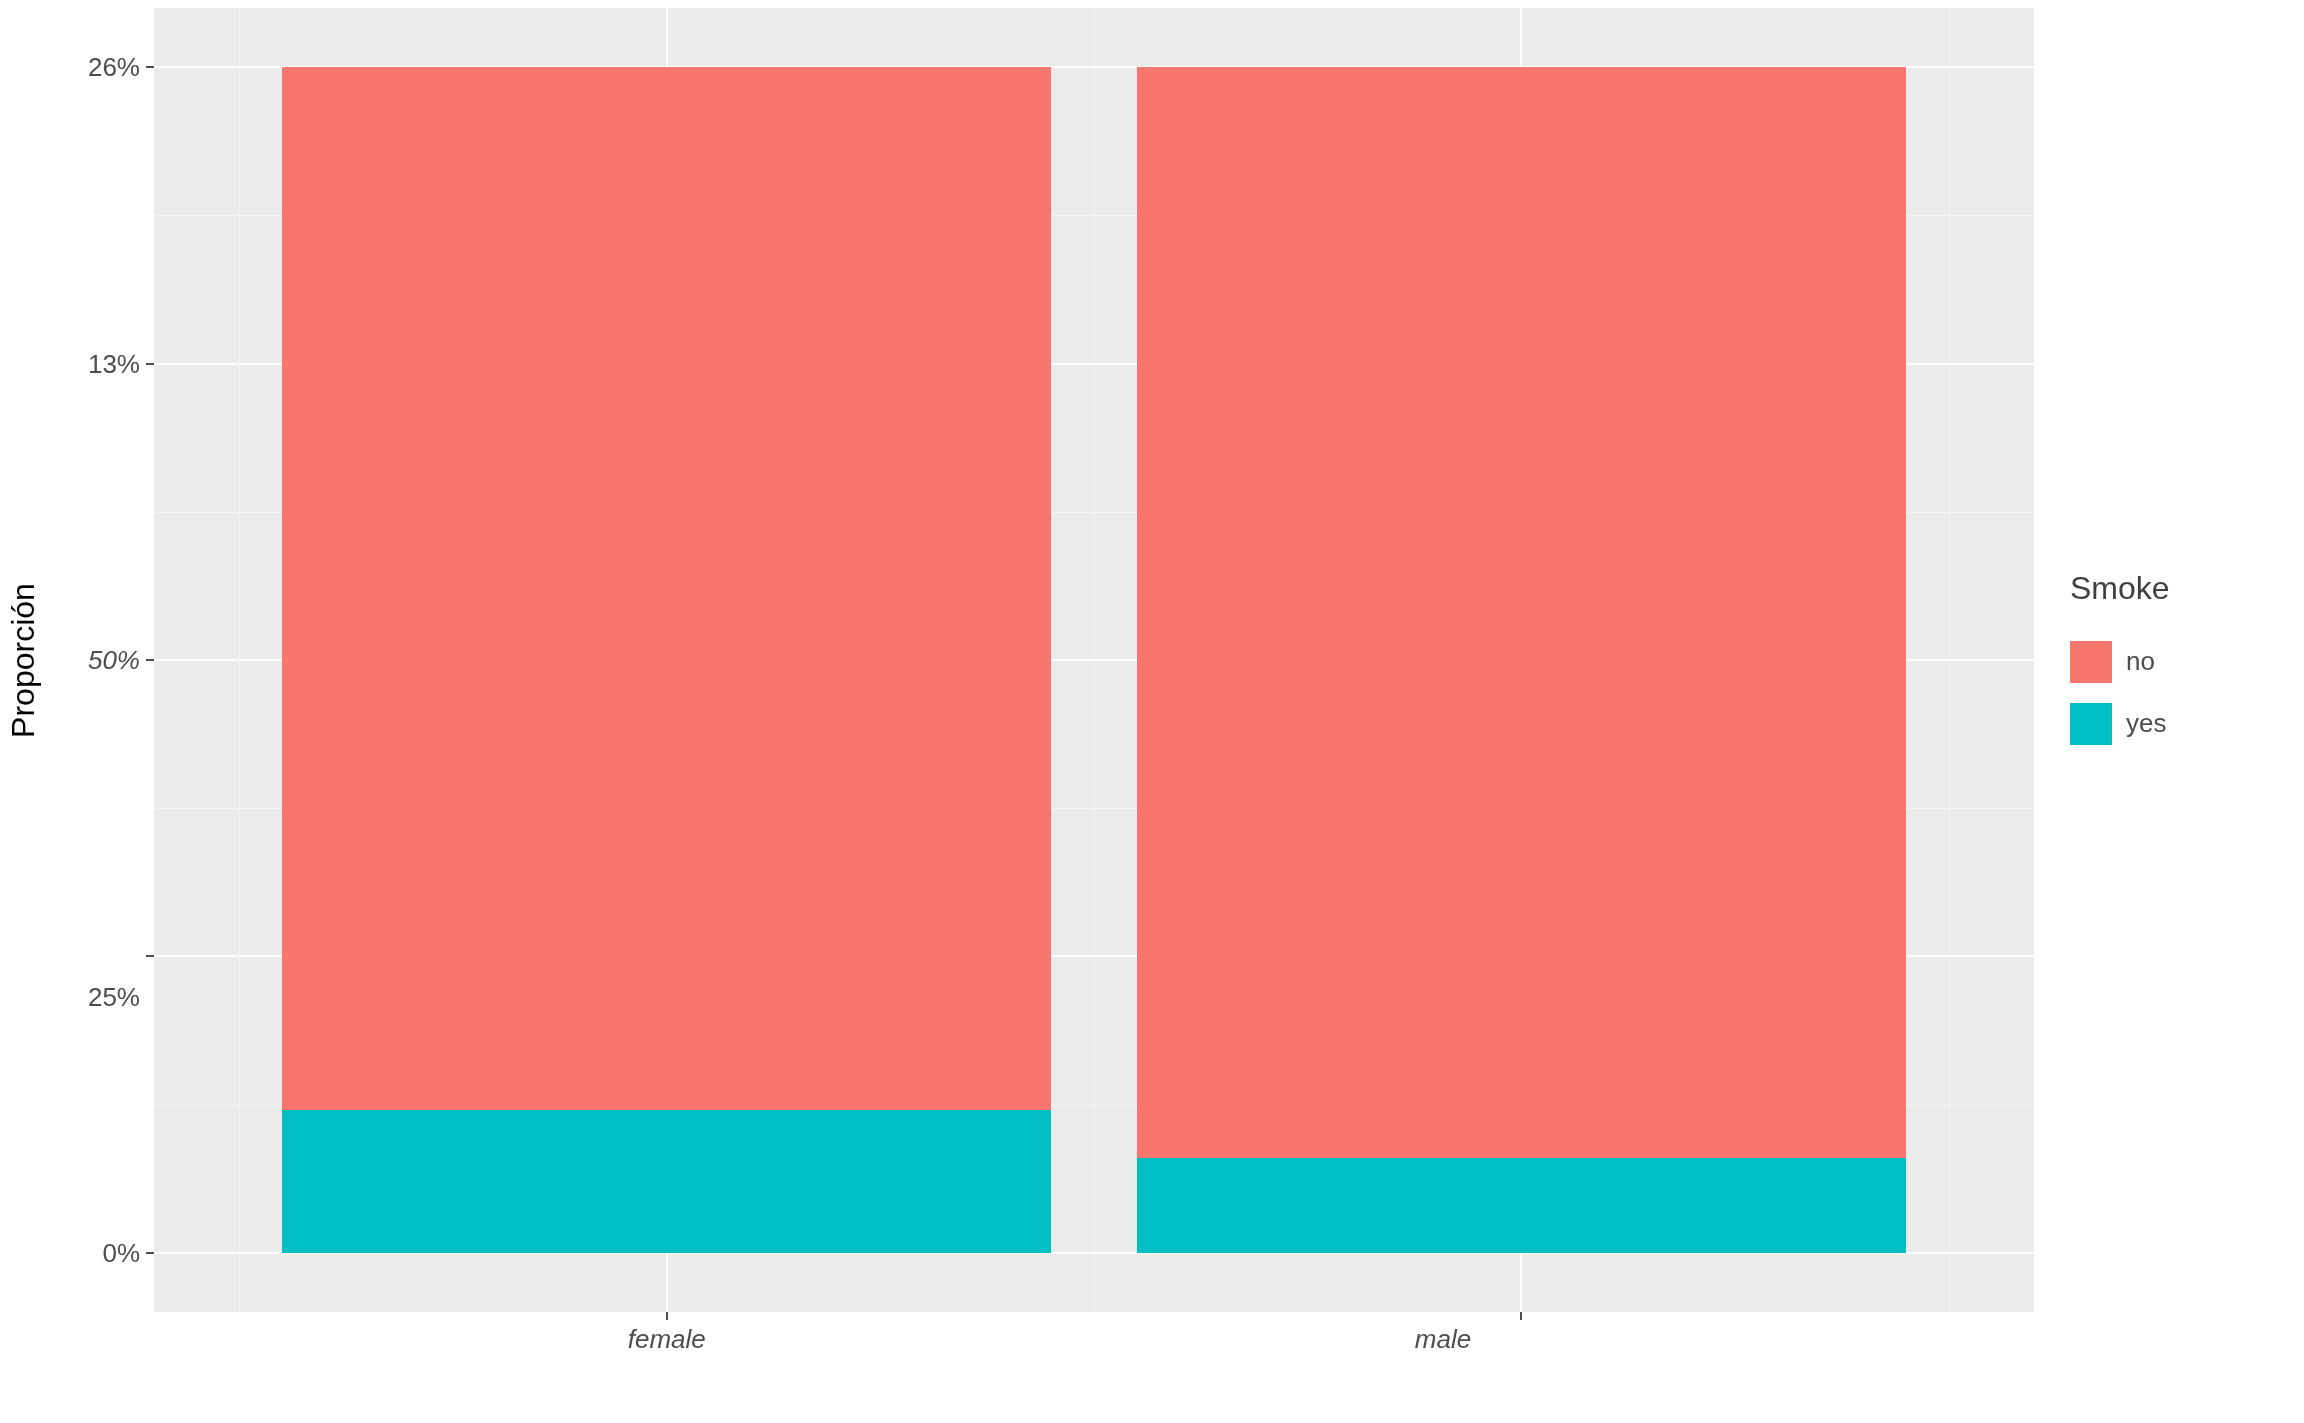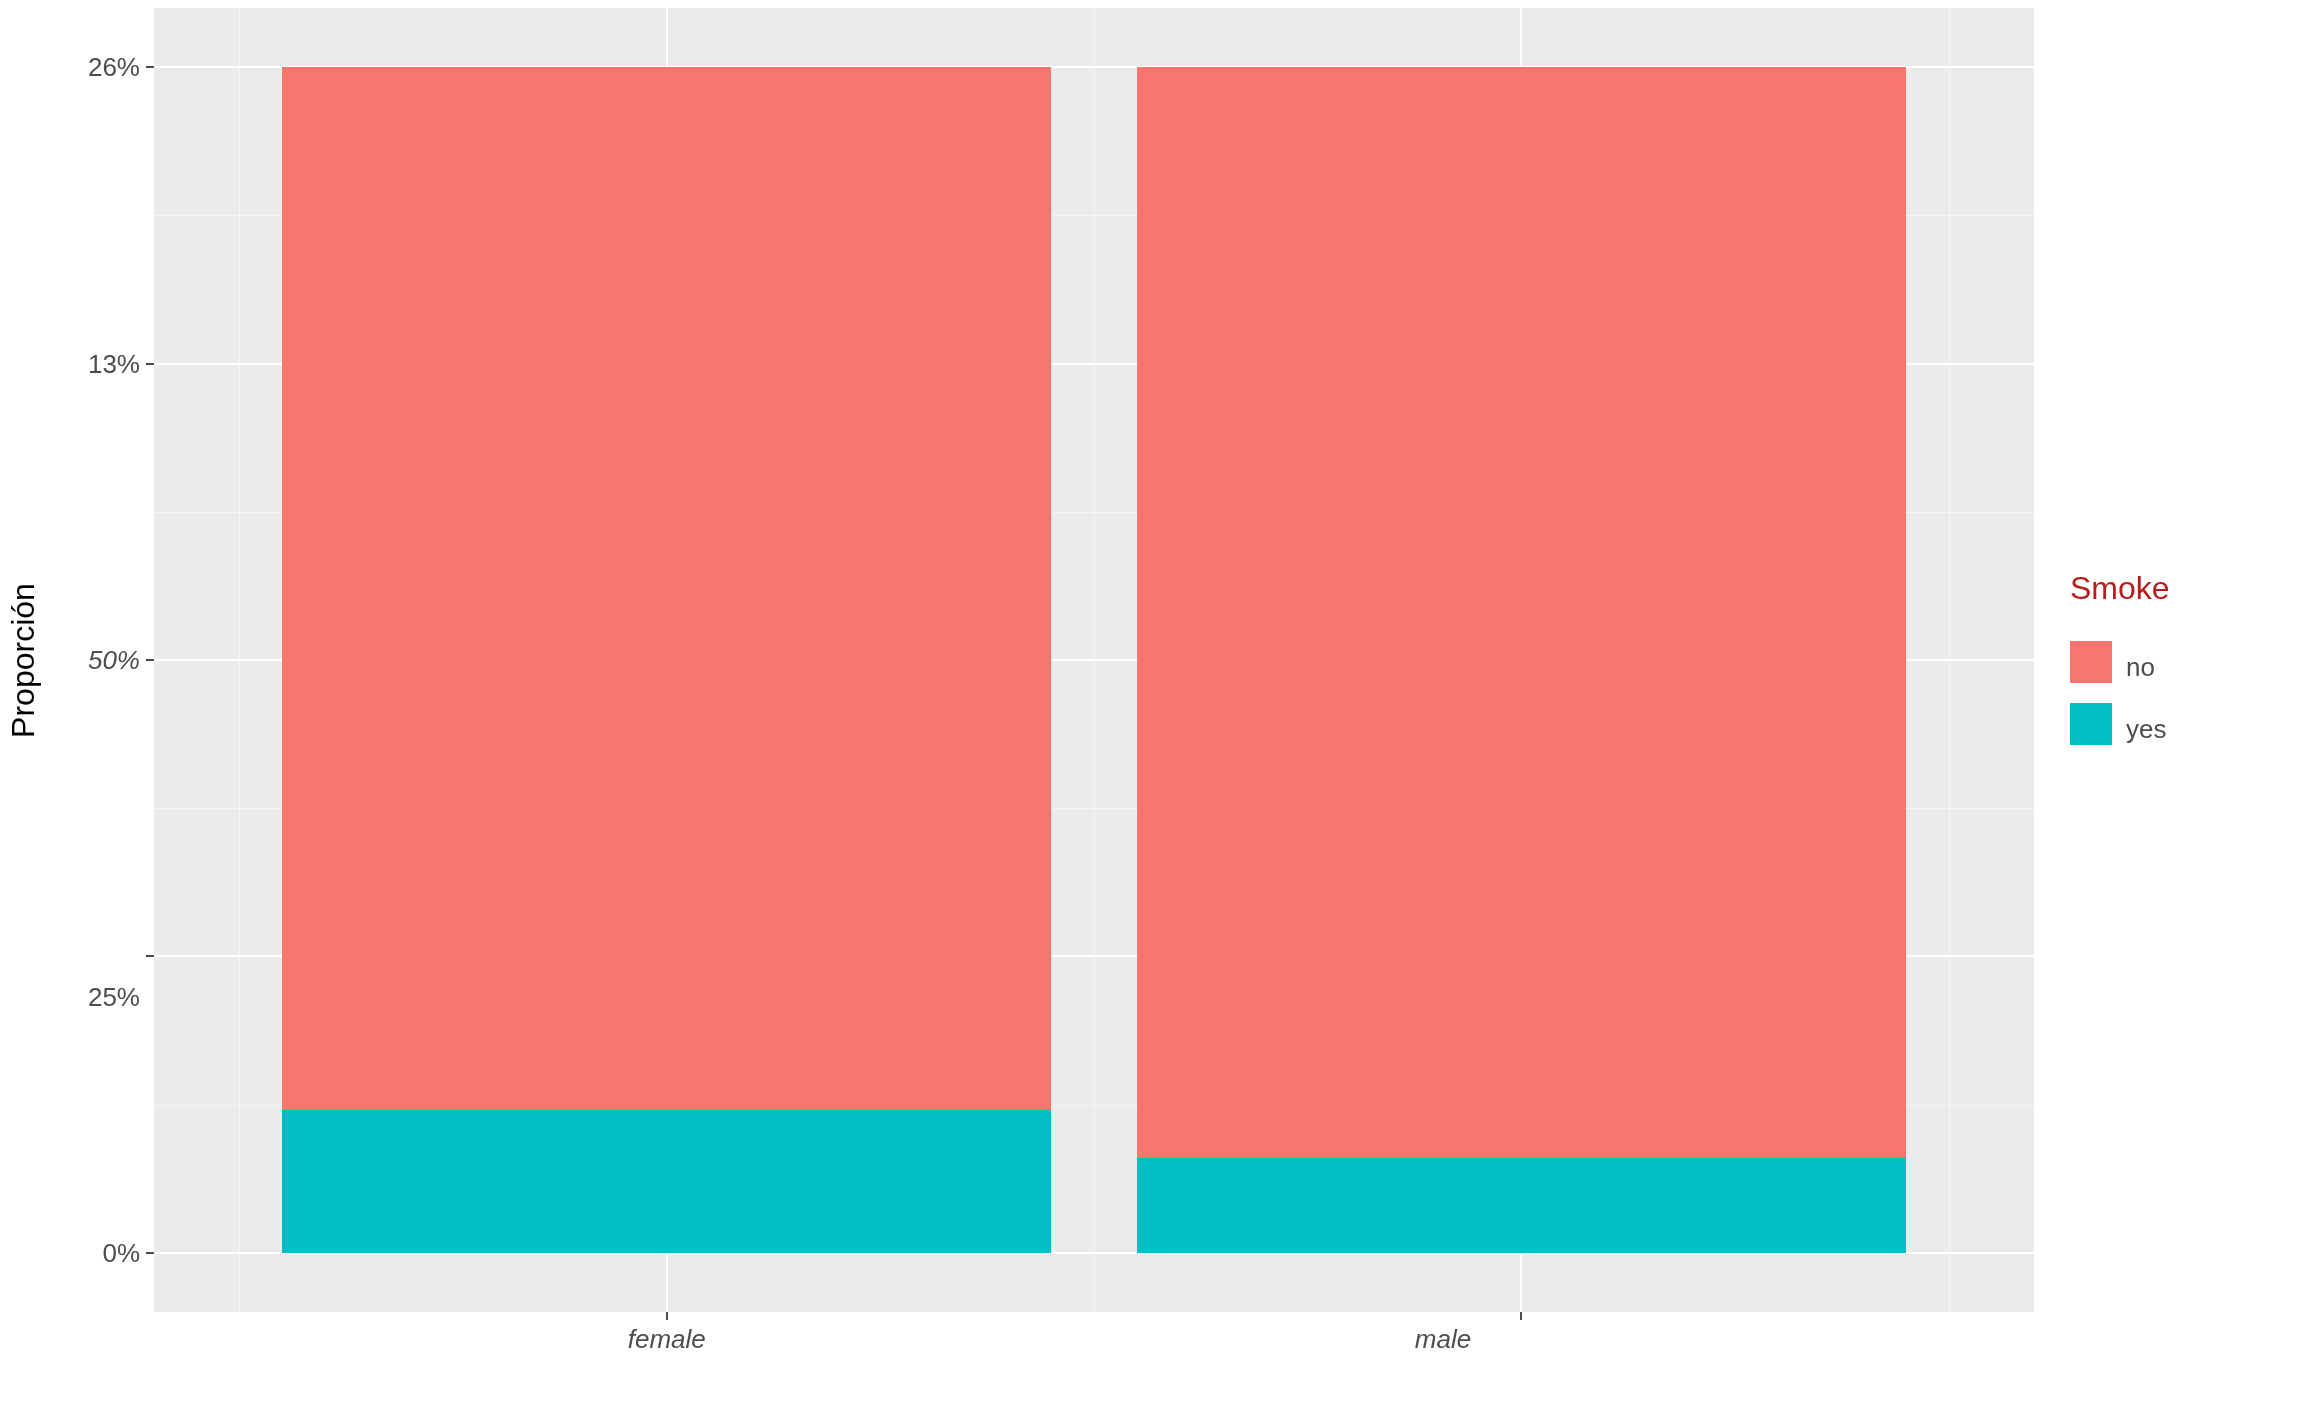--- a/index.html
+++ b/index.html
@@ -92,25 +92,25 @@
     font-size: 32px; color: #000;
   }
   .legend {
     position: absolute;
     left: 2058px; top: 0;
     width: 246px; height: 1320px;
     display: flex; flex-direction: column; justify-content: center;
     padding-left: 12px;
   }
   .legend-title {
-    font-size: 32px; color: #b91c1c;
+    font-size: 32px; color: #404040;
     margin-bottom: 14px;
   }
   .legend-item {
-    display: flex; align-items: flex-end;
+    display: flex; align-items: center;
     margin-bottom: 6px;
     margin-top: 20px;
   }
   .legend-swatch {
     width: 42px; height: 42px;
     margin-right: 14px;
     flex: 0 0 42px;
   }
   .legend-label {
     font-size: 26px; color: #4d4d4d;

